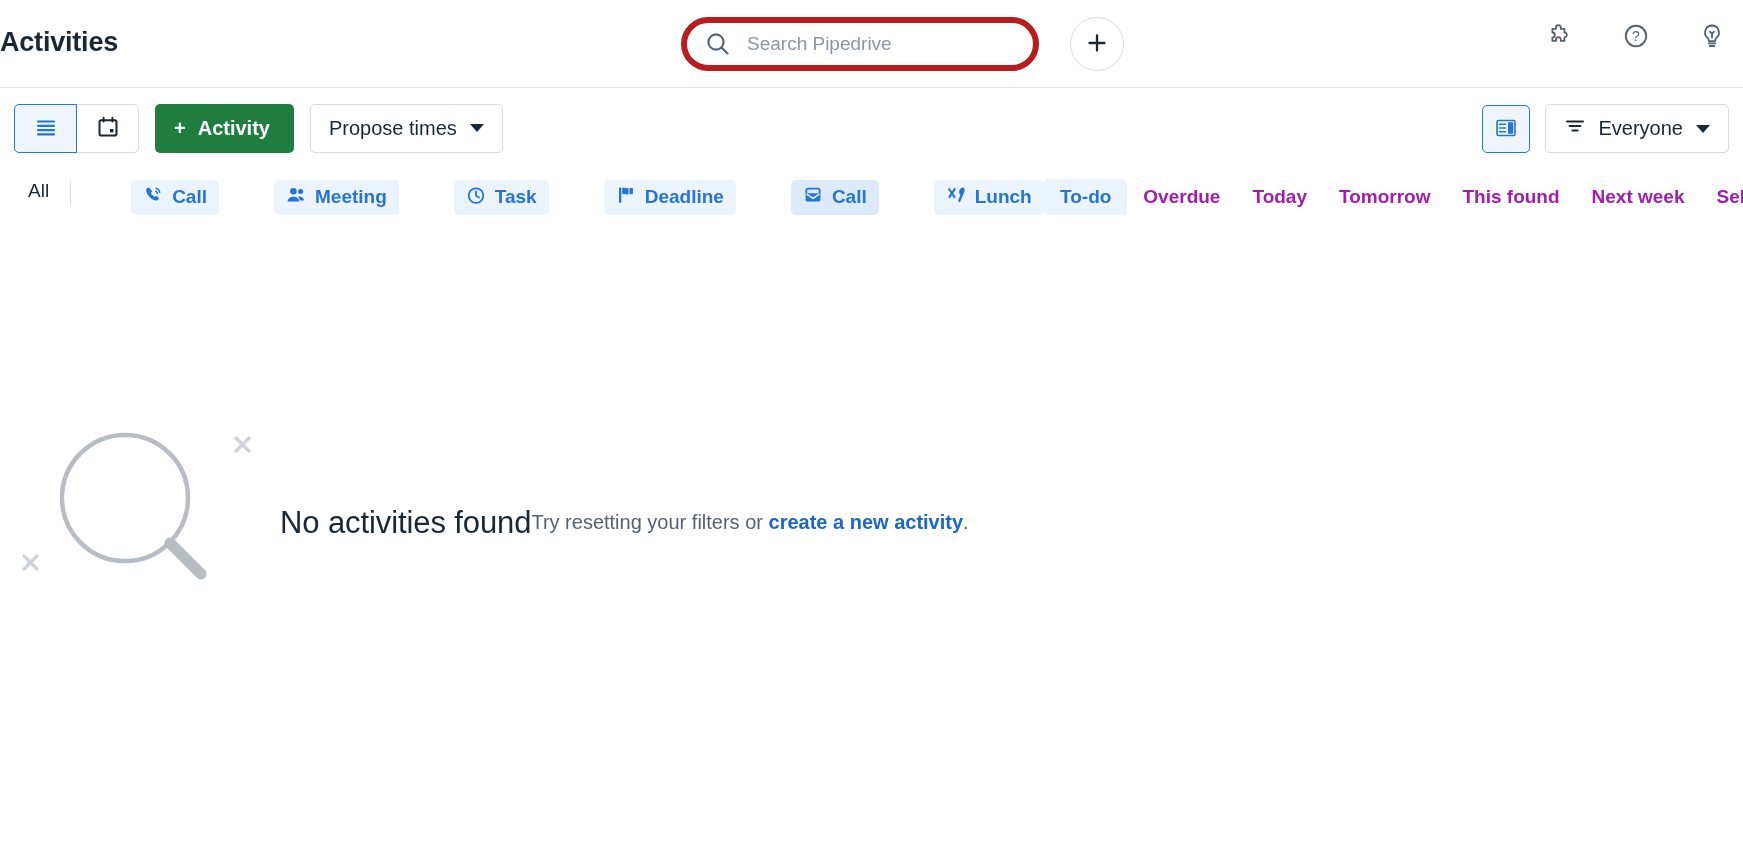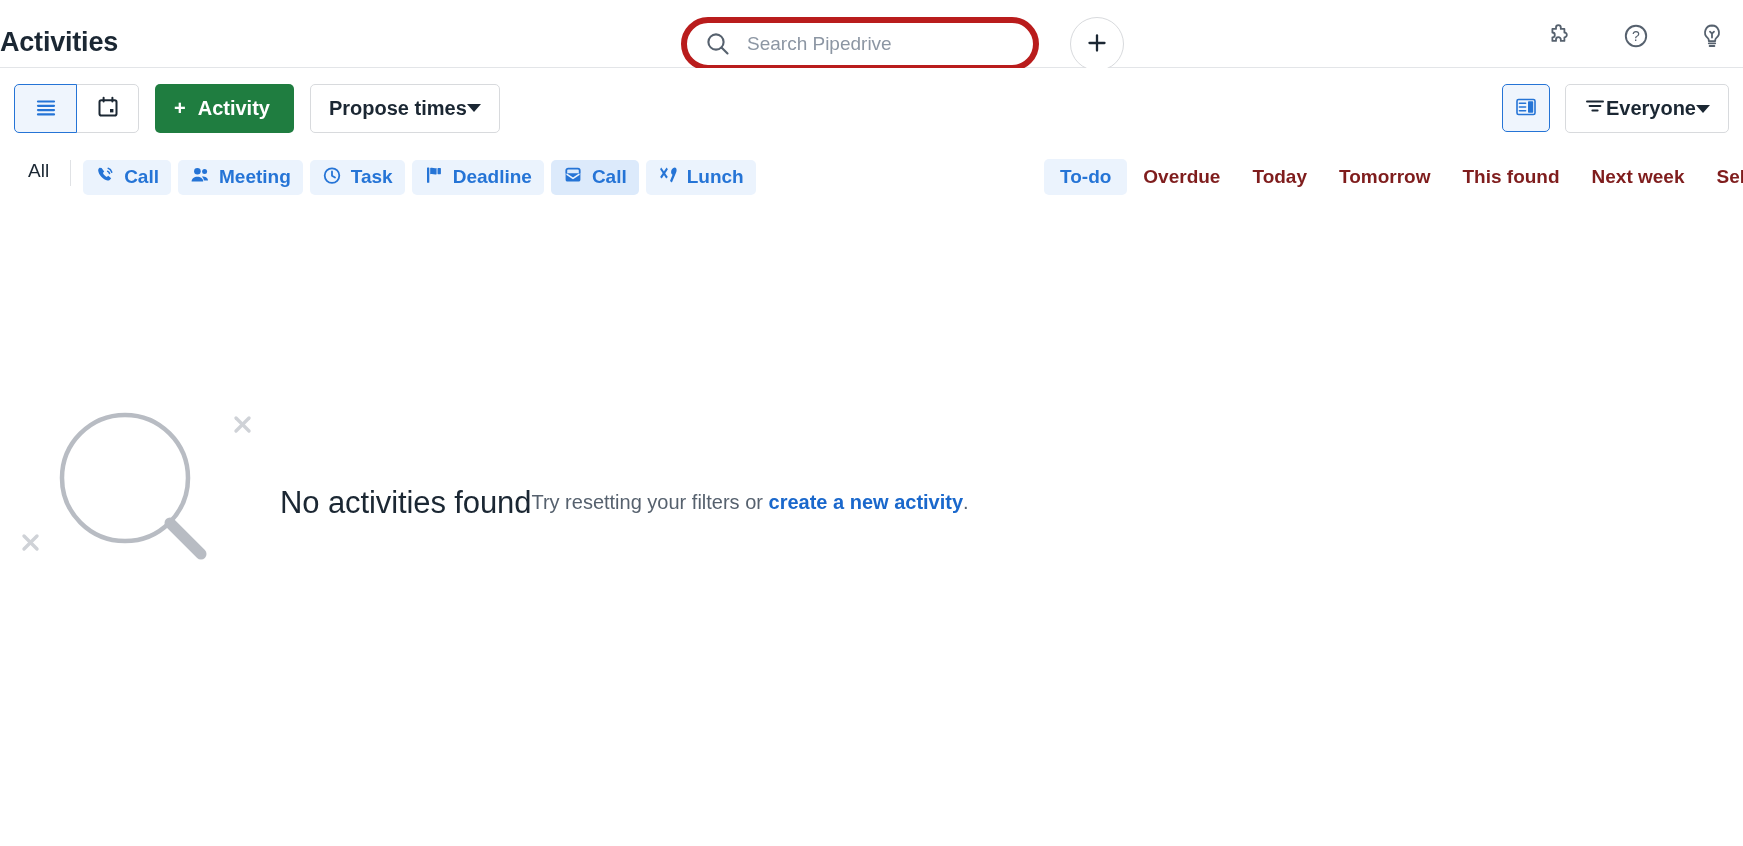--- a/index.html
+++ b/index.html
@@ -7,21 +7,21 @@
     margin: 0; padding: 0;
     width: 1743px; height: 846px;
     background: #ffffff;
     font-family: "Liberation Sans", sans-serif;
     overflow: hidden;
   }
 
   
   .topbar {
     position: relative;
-    height: 68px;
+    height: 88px;
     width: 100%;
     border-bottom: 1px solid #e3e5e8;
     background: #ffffff;
     display: flex;
     align-items: center;
   }
   .page-title {
     position: absolute;
     left: 0px;
     top: 27px;
@@ -85,21 +85,21 @@
     height: 80px;
     width: 100%;
     display: flex;
     align-items: center;
     padding: 0 14px;
     background: #fff;
   }
   .toolbar-left { display: flex; align-items: center; gap: 16px; }
   .toolbar-right {
     position: absolute; right: 14px; top: 16px;
-    display: flex; align-items: flex-start; gap: 15px;
+    display: flex; align-items: flex-end; gap: 15px;
   }
 
   .seg-group { display: flex; }
   .seg-btn {
     width: 63px; height: 49px;
     border: 1px solid #d8dadd;
     background: #fff;
     display: flex; align-items: center; justify-content: center;
     cursor: pointer; padding: 0;
   }
@@ -125,23 +125,23 @@
     cursor: pointer;
   }
   .btn-outline {
     height: 49px;
     background: #fff;
     color: #1b2733;
     border: 1px solid #d8dadd;
     border-radius: 5px;
     font-family: "Liberation Sans", sans-serif;
     font-size: 20px;
-    font-weight: bold;
+    font-weight: normal;
     padding: 0 18px;
-    display: flex; align-items: center; gap: 0;
+    display: flex; align-items: center; gap: 13px;
     cursor: pointer;
   }
   .caret {
     width: 0; height: 0;
     border-left: 7px solid transparent;
     border-right: 7px solid transparent;
     border-top: 8px solid #1b2733;
   }
   .panel-toggle {
     width: 48px; height: 48px;
@@ -182,20 +182,21 @@
     border: none;
     border-radius: 5px;
     padding: 0 12px;
     display: flex; align-items: center; gap: 9px;
     font-family: "Liberation Sans", sans-serif;
     font-size: 19px;
     font-weight: bold;
     color: #2574d6;
     cursor: pointer;
     white-space: nowrap;
+    margin-left: 48px;
   }
   .type-chip.hovered { background: #dceafb; }
 
   .period-tabs {
     position: absolute;
     left: 1044px;
     top: 11px;
     display: flex;
     align-items: center;
     gap: 0px;
@@ -203,21 +204,21 @@
   .period-tab {
     height: 36px;
     display: flex; align-items: center;
     padding: 0 16px;
     border: none;
     background: transparent;
     border-radius: 5px;
     font-family: "Liberation Sans", sans-serif;
     font-size: 19px;
     font-weight: bold;
-    color: #7f1d1d;
+    color: #a21caf;
     cursor: pointer;
     white-space: nowrap;
   }
   .period-tab.active {
     background: #ebf3fd;
     color: #2574d6;
   }
 
   
   .content {

